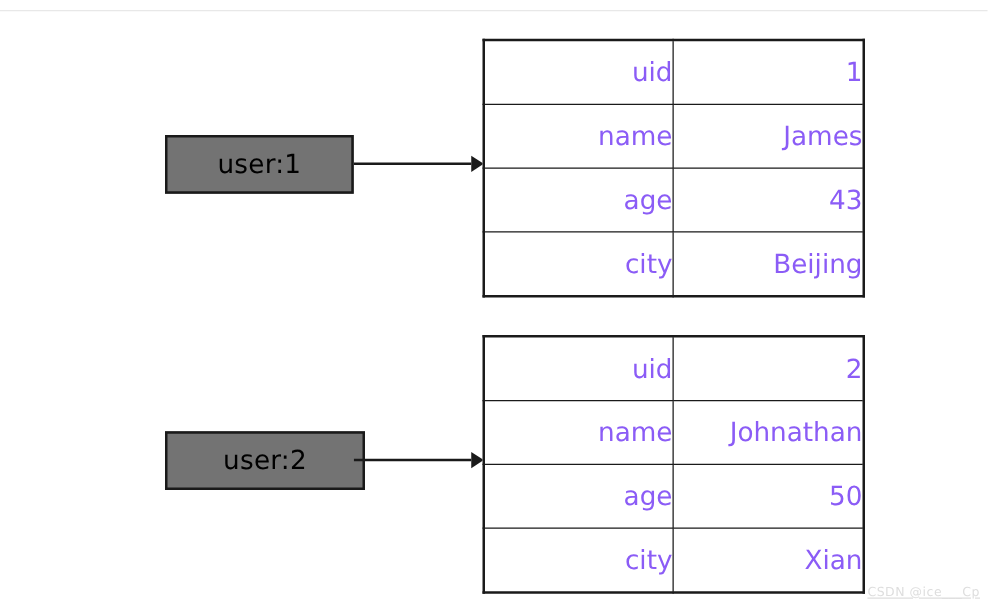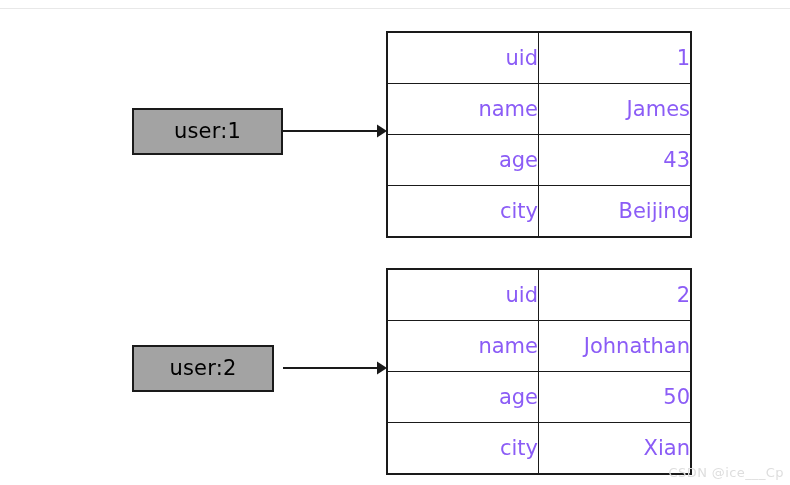--- a/index.html
+++ b/index.html
@@ -32,33 +32,33 @@
     top: 0;
     width: 790px;
     height: 485px;
   }
 
   
   .key-box {
     position: absolute;
     box-sizing: border-box;
     border: 2px solid #1a1a1a;
-    background: #a3a3a3;
+    background: #737373;
     display: flex;
     align-items: center;
     justify-content: center;
   }
   .key-box .key-label {
     font-size: 21px;
     line-height: 1;
     color: #000000;
     letter-spacing: 0.2px;
   }
   #key-box-1 { left: 132px; top: 108px; width: 151px; height: 47px; }
-  #key-box-2 { left: 132px; top: 345px; width: 142px; height: 47px; }
+  #key-box-2 { left: 132px; top: 345px; width: 160px; height: 47px; }
 
   
   .connector {
     position: absolute;
     height: 20px;
   }
   #connector-1 { left: 283px; top: 121px; width: 104px; }
   #connector-2 { left: 283px; top: 358px; width: 104px; }
 
   
@@ -84,24 +84,25 @@
     height: 50px;
   }
   .value-table .cell-field { width: 150px; }
   .value-table .cell-value { width: 151px; }
 
   
   .watermark {
     position: absolute;
     right: 6px;
     bottom: 5px;
-    font-size: 13px;
+    font-size: 10px;
     color: #dedede;
     letter-spacing: 0.4px;
     white-space: nowrap;
+    text-decoration: underline;
   }
 </style>
 </head>
 <body>
 
 <div class="top-rule"></div>
 
 <div class="diagram">
 
   <div class="key-box" id="key-box-1">

